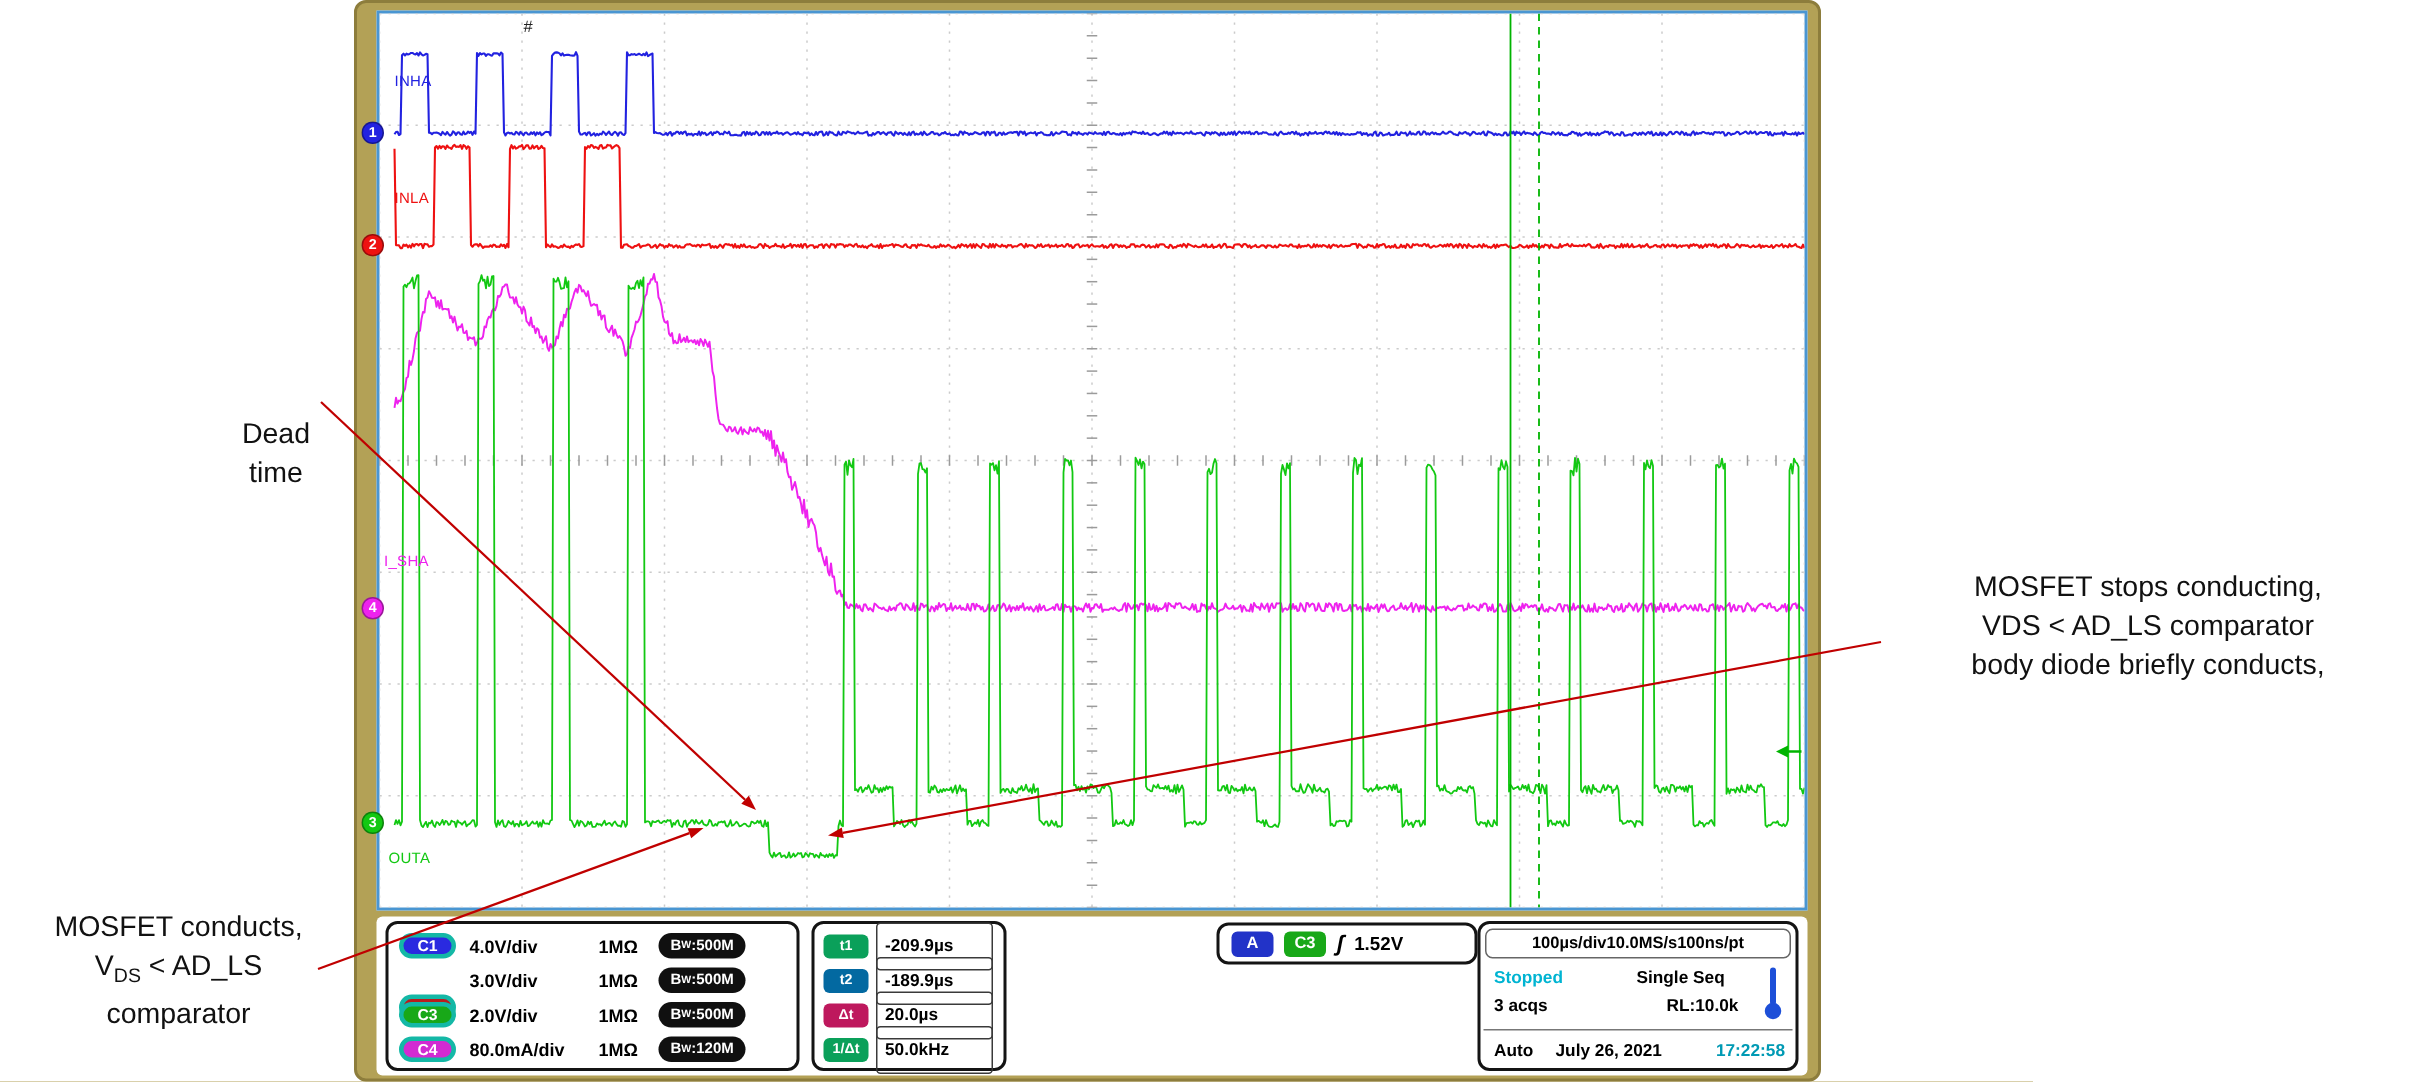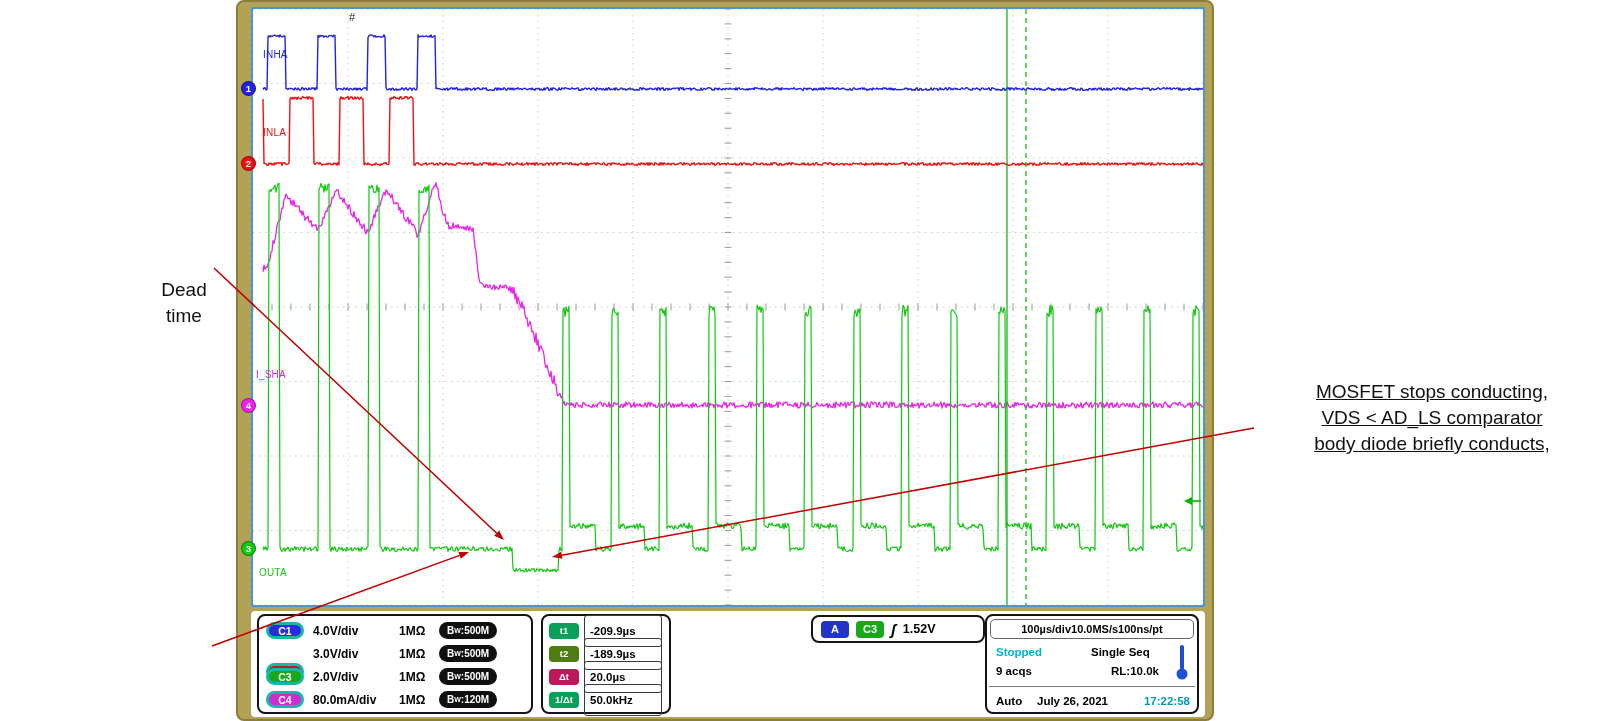--- a/index.html
+++ b/index.html
@@ -5,21 +5,21 @@
   html,body{margin:0;padding:0;}
   body{width:1608px;height:721px;position:relative;background:#fff;
        font-family:"Liberation Sans","DejaVu Sans",sans-serif;overflow:hidden;}
   .page{position:absolute;left:0;top:0;width:1608px;height:721px;}
 
   
   .ann{position:absolute;font-size:19px;line-height:26px;color:#111;}
   .ann sub{font-size:13px;}
   #ann-dead{left:138px;top:229px;width:92px;text-align:center;margin-top:48px;}
   #ann-conducts{left:0px;top:606px;width:238px;text-align:center;}
-  #ann-stops{left:1256px;top:379px;width:352px;text-align:center;text-decoration:underline;}
+  #ann-stops{left:1256px;top:379px;width:352px;text-align:center;}
 
   
   .bezel{position:absolute;left:236px;top:0;width:978px;height:721px;
          border-radius:8px;border:2px solid #8d7d3c;box-sizing:border-box;}
   .display{position:absolute;left:13px;top:5px;width:954px;height:600px;background:#fff;
            border:2px solid #4a96d2;box-sizing:border-box;}
   .display svg{position:absolute;left:0;top:0;}
   .marker{position:absolute;left:-12px;width:15px;height:15px;border-radius:50%;
           color:#fff;font-size:9.5px;font-weight:bold;display:flex;align-items:center;
           justify-content:center;z-index:6;border:1px solid rgba(0,0,0,.35);box-sizing:border-box;}
@@ -72,20 +72,25 @@
 </head>
 <body>
 
 <div class="page">
 
   <div class="ann" id="ann-dead">
     <div>Dead</div>
     <div>time</div>
   </div>
 
+  <div class="ann" id="ann-conducts">
+    <div>MOSFET conducts,</div>
+    <div><span>V</span><sub>DS</sub><span> &lt; AD_LS</span></div>
+    <div>comparator</div>
+  </div>
 
   <div class="ann" id="ann-stops">
     <div>MOSFET stops conducting,</div>
     <div>VDS &lt; AD_LS comparator</div>
     <div>body diode briefly conducts,</div>
   </div>
 
   <div class="bezel" style="background-color: rgb(179, 161, 86);">
 
     <div class="display" style="border-color: rgb(74, 150, 210);">
@@ -280,21 +285,21 @@
             </div>
         </div>
       </div>
 
       <div class="box cursors">
         <div class="cur-row" style="top:5px">
           <div class="cur-badge" style="background-color: rgb(10, 160, 90);">t1</div>
           <div class="cur-value">-209.9µs</div>
         </div>
         <div class="cur-row" style="top:28px">
-          <div class="cur-badge" style="background-color: #4d7c0f;">t2</div>
+          <div class="cur-badge" style="background-color: #0369a1;">t2</div>
           <div class="cur-value">-189.9µs</div>
         </div>
         <div class="cur-row" style="top:51px">
           <div class="cur-badge" style="background-color: #be185d;">Δt</div>
           <div class="cur-value">20.0µs</div>
         </div>
         <div class="cur-row" style="top:74px">
           <div class="cur-badge" style="background-color: rgb(10, 160, 90);">1/Δt</div>
           <div class="cur-value">50.0kHz</div>
         </div>
@@ -308,21 +313,21 @@
       </div>
 
       <div class="box timebase">
         <div class="tb-row1">
           <span>100µs/div</span>
           <span>10.0MS/s</span>
           <span>100ns/pt</span>
         </div>
         <span class="tb t-stopped" style="color: rgb(0, 180, 210);">Stopped</span>
         <span class="tb t-seq">Single Seq</span>
-        <span class="tb t-acqs">9 acqs</span>
+        <span class="tb t-acqs">3 acqs</span>
         <span class="tb t-rl">RL:10.0k</span>
         <div class="tb-sep"></div>
         <span class="tb t-auto">Auto</span>
         <span class="tb t-date">July 26, 2021</span>
         <span class="tb t-time" style="color: rgb(0, 154, 180);">17:22:58</span>
         <svg class="tb-therm" width="14" height="38">
             <rect x="5" y="2" width="4" height="25" rx="2" fill="#1d4fd8"></rect>
             <circle cx="7" cy="31" r="5.5" fill="#1d4fd8"></circle>
           </svg>
       </div>

